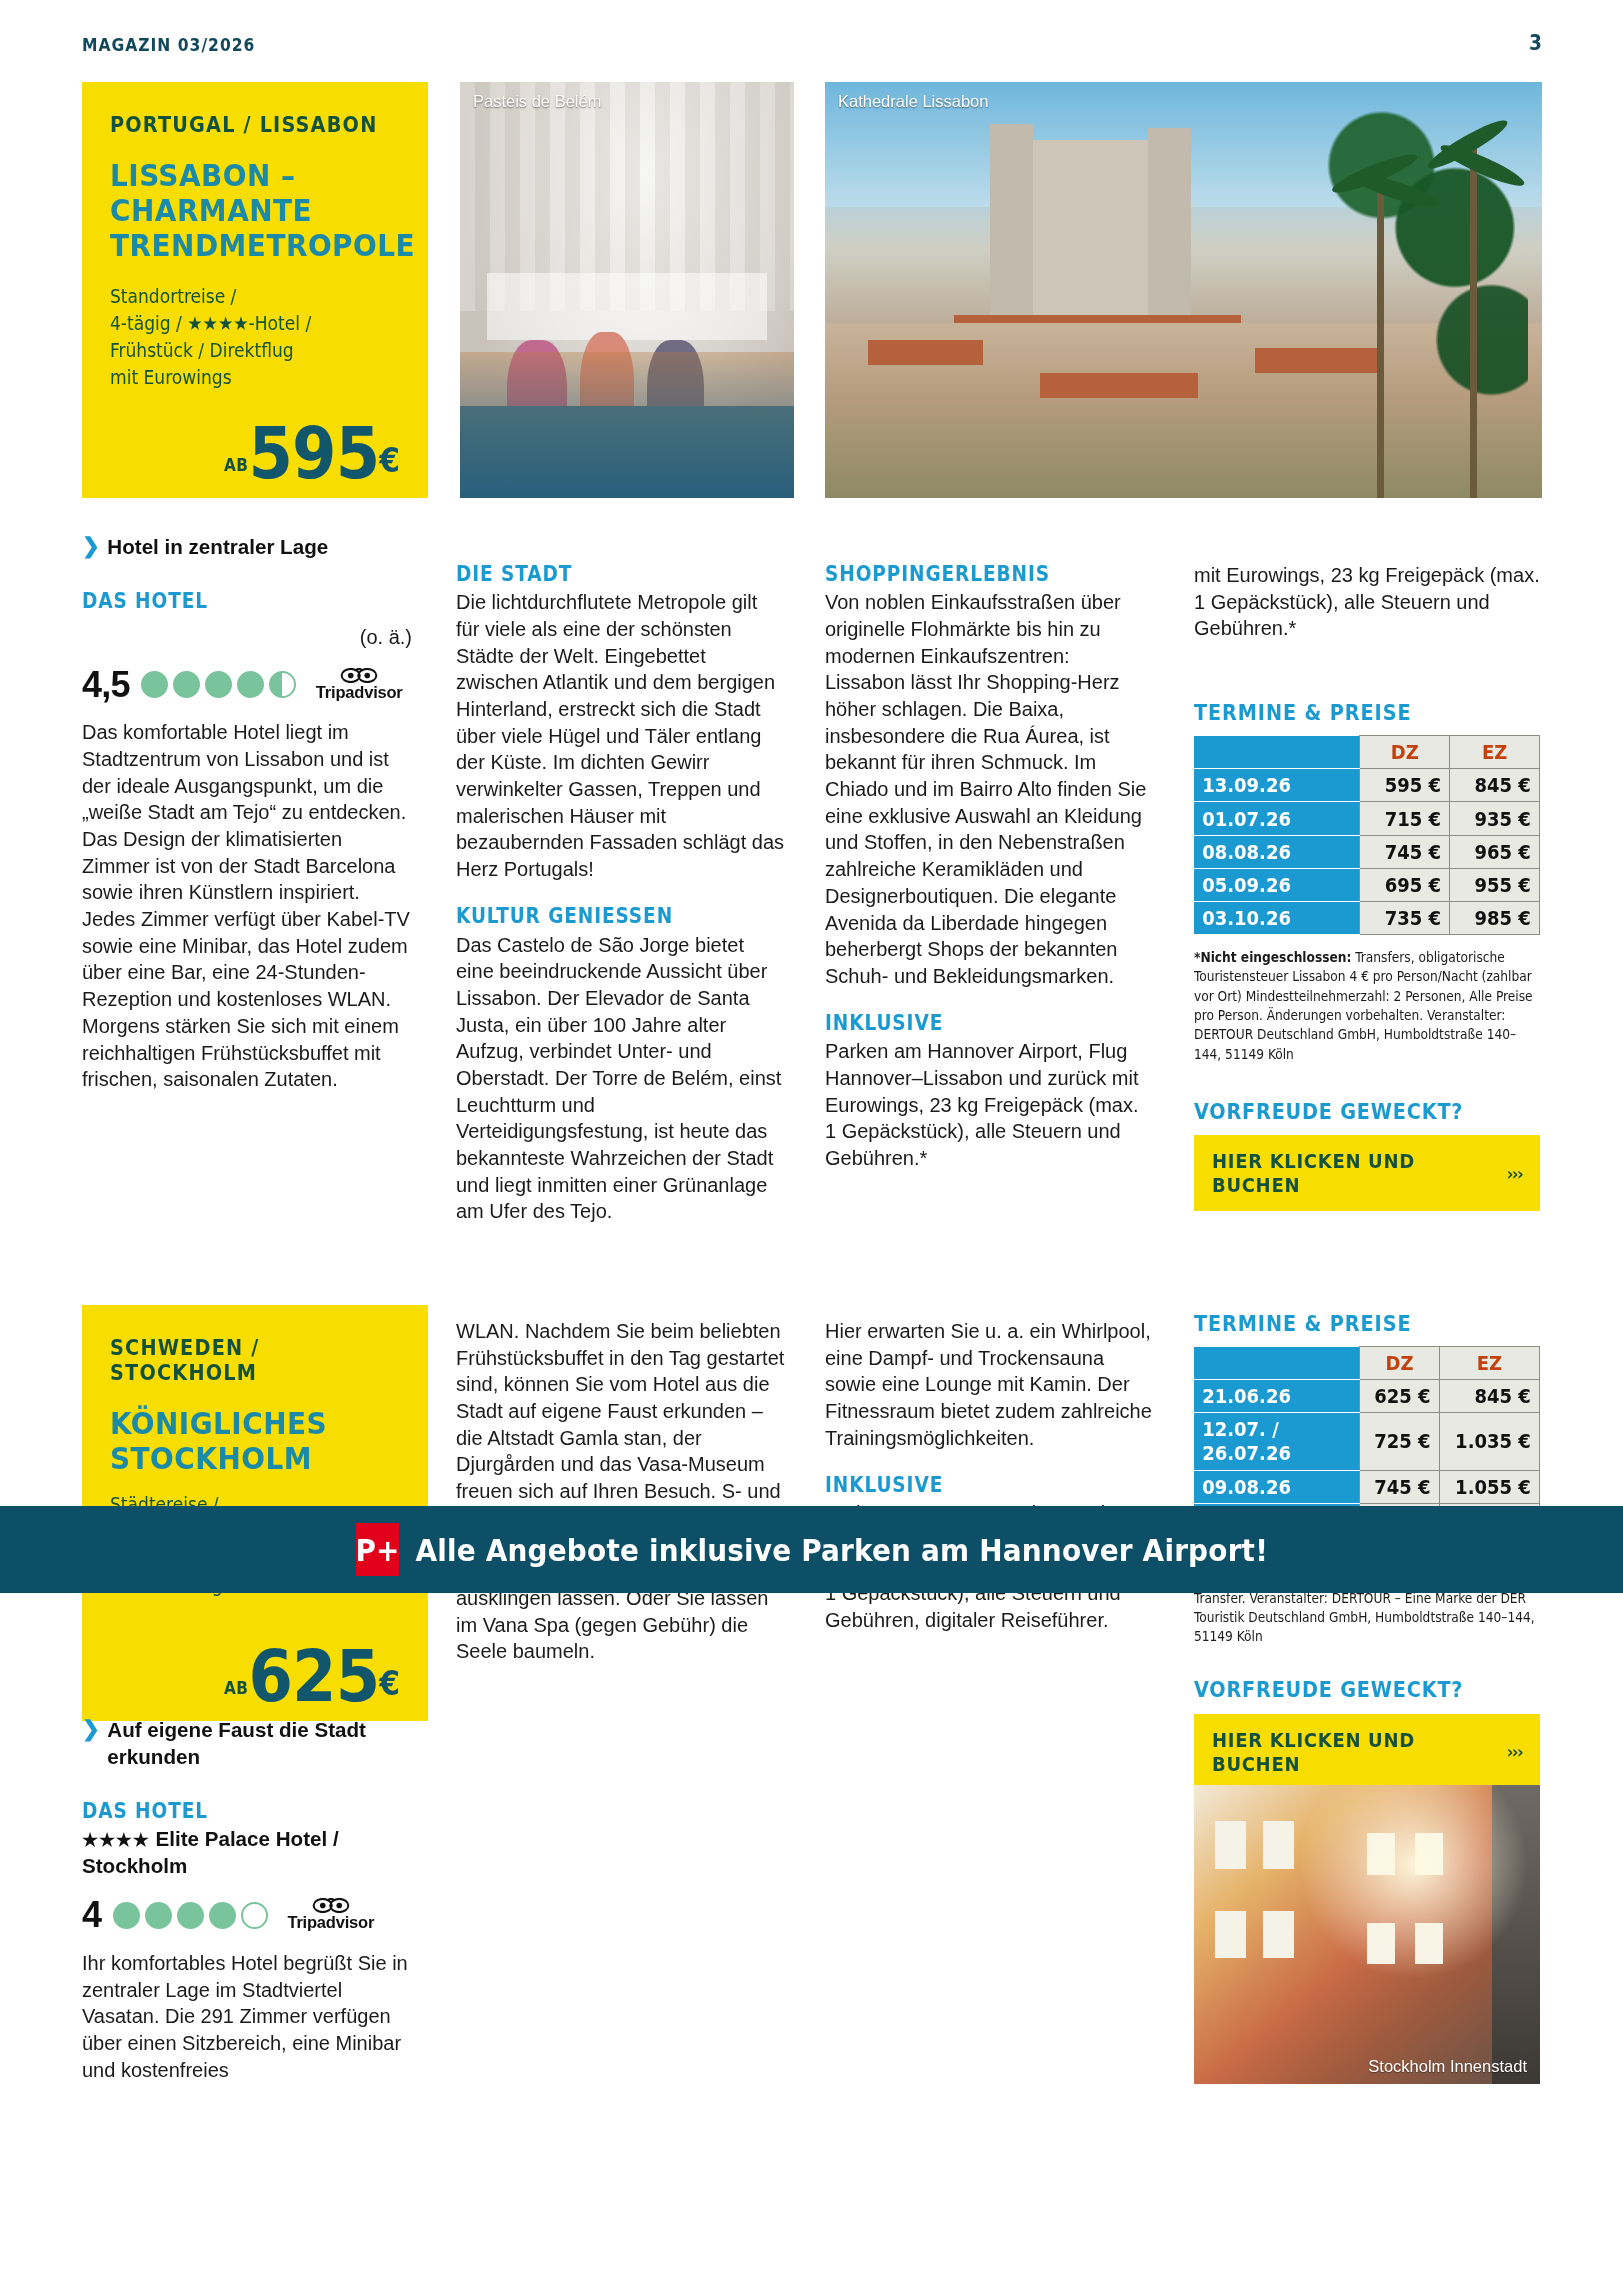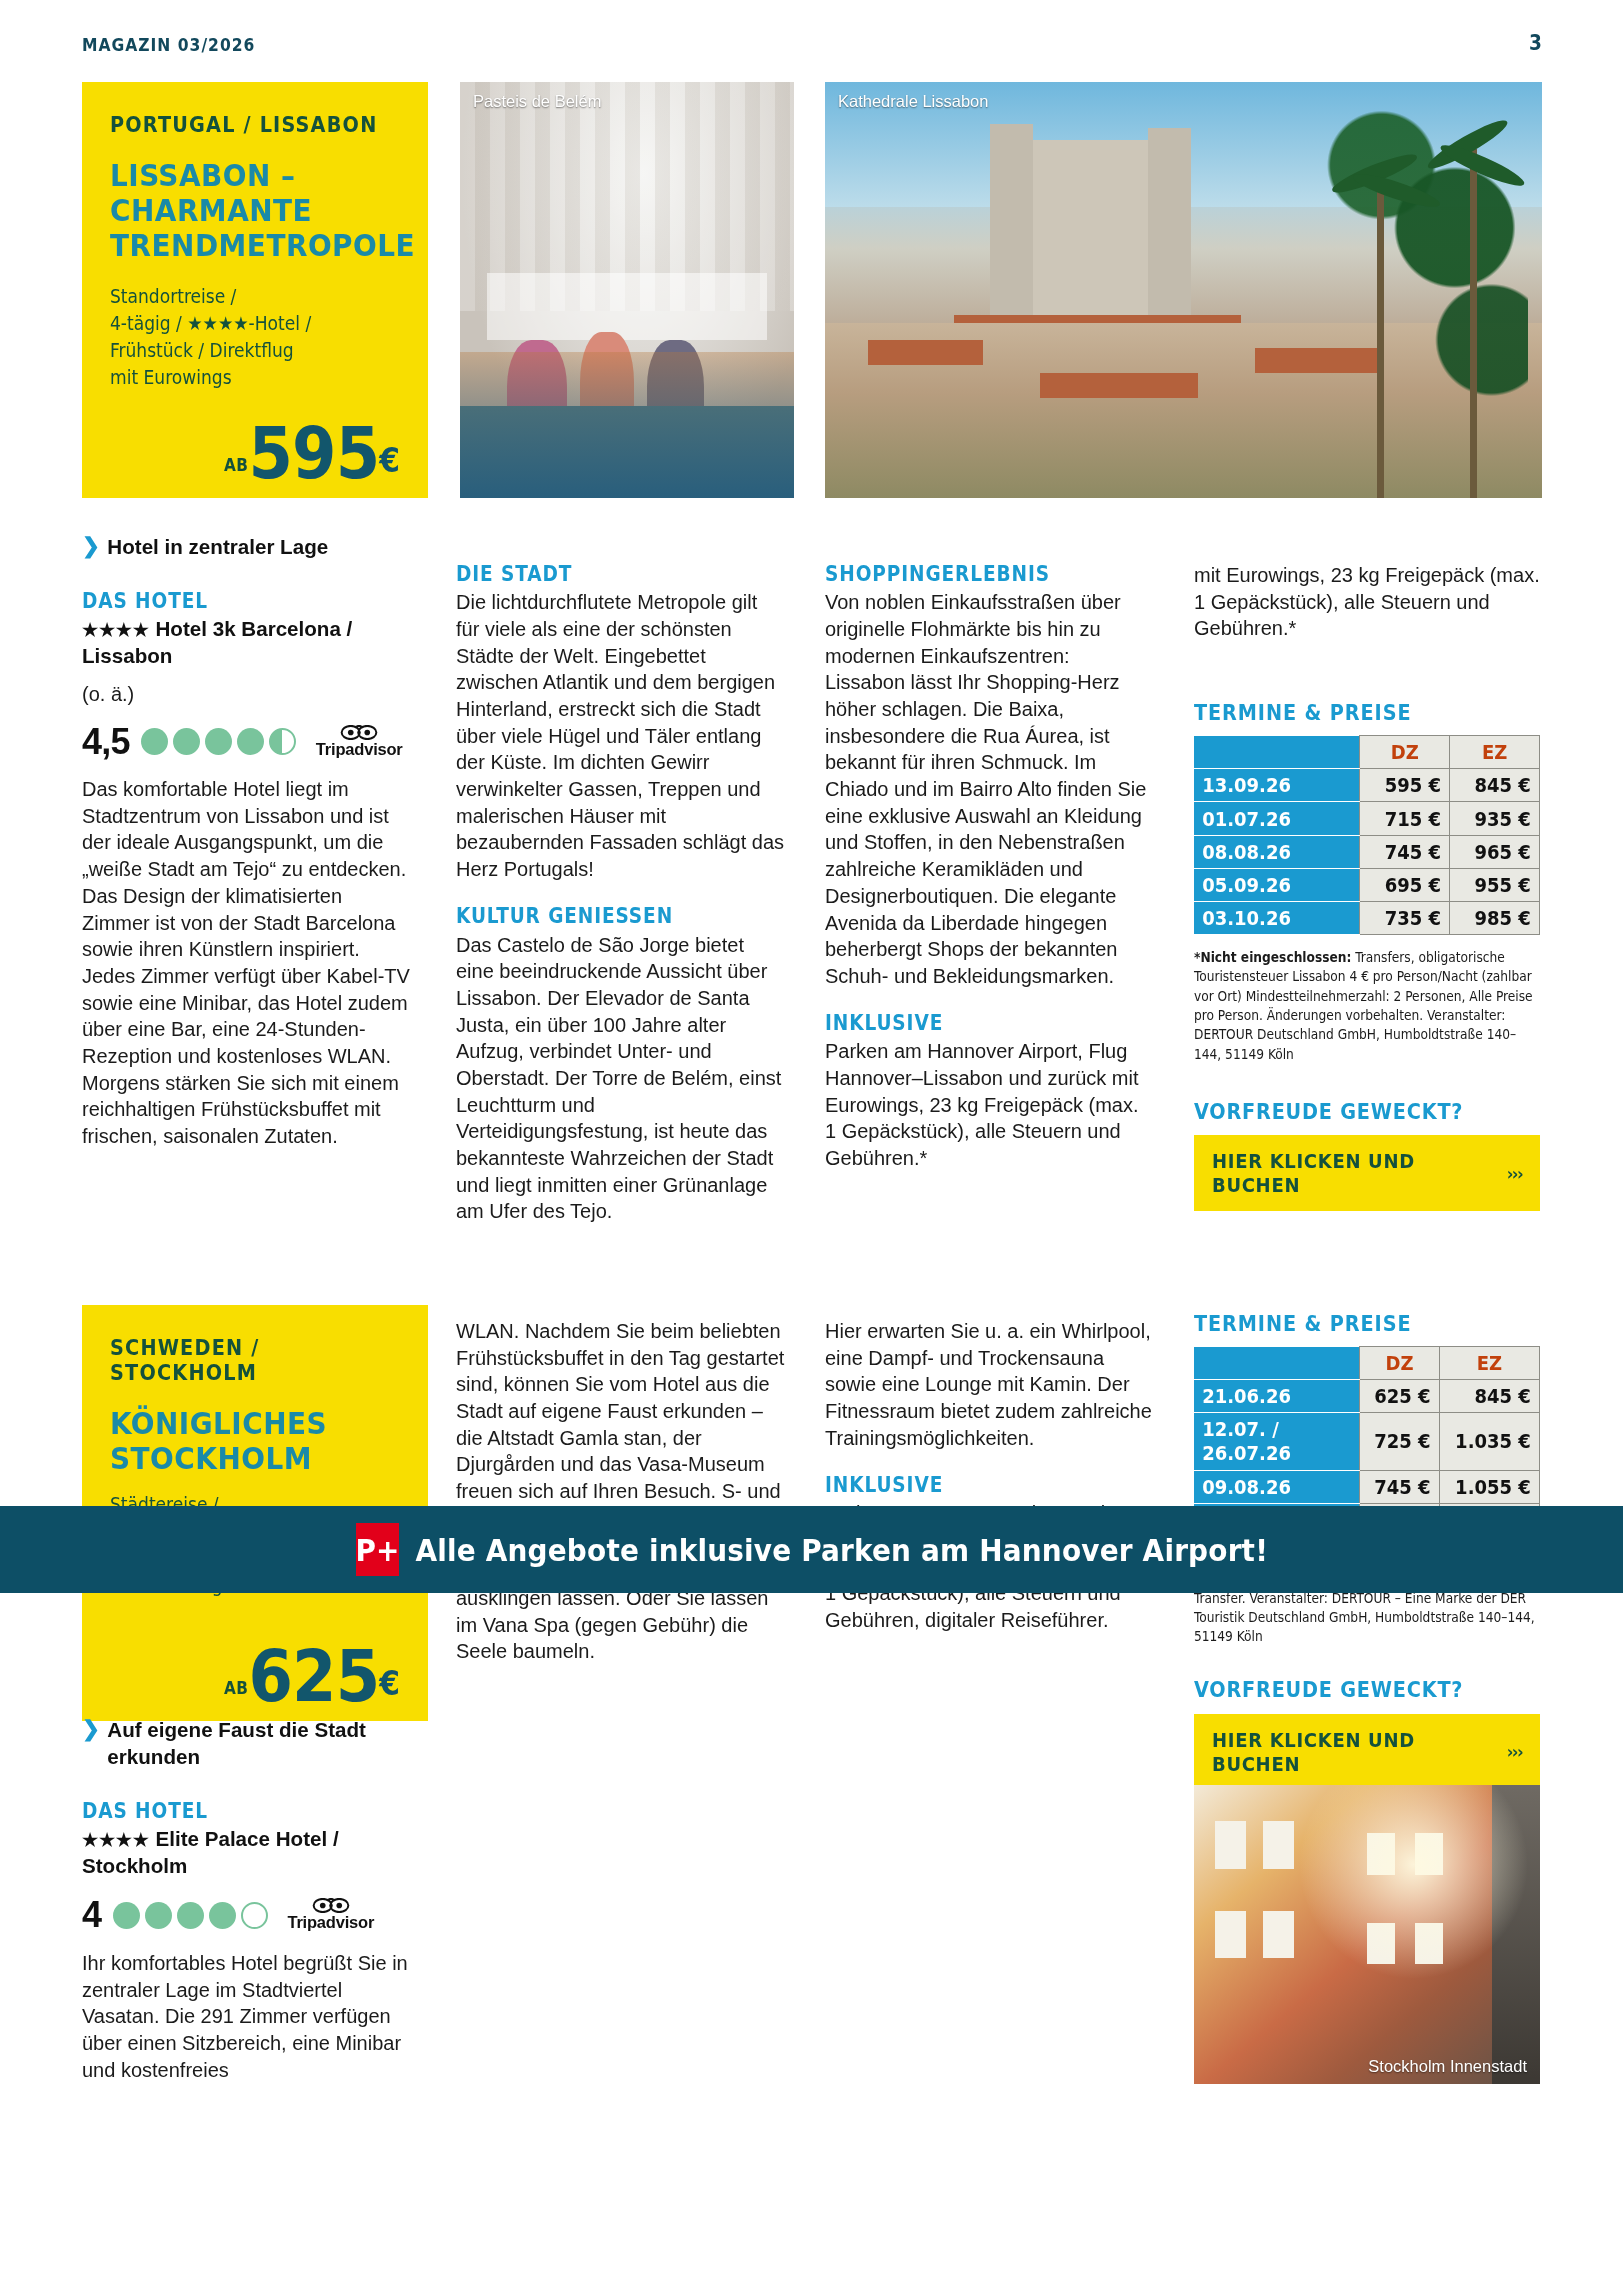--- a/index.html
+++ b/index.html
@@ -95,21 +95,21 @@
     font-family:"Liberation Sans",sans-serif;
     hyphens:none;
   }
   .body-t:last-child{margin-bottom:0;}
 
   .bullet{display:flex;align-items:flex-start;gap:7.4px;font-size:20.6px;font-weight:700;color:#111;line-height:1.3;}
   .bullet .chev{color:#1a9ad0;font-weight:800;font-size:21.4px;line-height:1.15;}
 
   .hotel-name{font-size:20.6px;font-weight:700;color:#111;line-height:1.3;}
   .hotel-stars{letter-spacing:0.8px;font-size:18px;}
-  .hotel-alt{font-size:20px;color:#1b1b1b;margin-top:13px;}
+  .hotel-alt{font-size:20px;color:#1b1b1b;margin-top:13px;text-align:right;}
 
   .rating-row{display:flex;align-items:center;gap:11.5px;margin:18px 0 16.5px 0;}
   .rating-val{font-size:36px;font-weight:700;color:#111;letter-spacing:-0.8px;line-height:1;}
   .dots{display:flex;gap:5px;align-items:center;}
   .dot{width:27px;height:27px;border-radius:50%;background:#79c49c;box-sizing:border-box;}
   .dot.half{background:linear-gradient(90deg,#79c49c 50%,#ffffff 50%);border:2.1px solid #79c49c;}
   .dot.empty{background:#ffffff;border:2.1px solid #79c49c;}
   .ta{display:flex;flex-direction:column;align-items:center;margin-left:8.2px;}
   .ta-name{font-size:16.5px;font-weight:700;color:#111;letter-spacing:-0.2px;
     font-family:"Liberation Sans",sans-serif;}
@@ -218,25 +218,20 @@
     <div style="position:absolute;left:0;bottom:0;right:0;height:22%;background:#2d7896;"></div>
     <div class="cap cap-tl cap-dark">Pasteis de Belém</div>
   </div>
 
   <div class="col" style="left:82px;top:534px;width:330px;">
     <div class="bullet">
       <span class="chev">❯</span>
       <span>Hotel in zentraler Lage</span>
     </div>
     <div class="sec-h" style="margin-top:28px;">DAS HOTEL</div>
-    <div class="hotel-name">
-      <span class="hotel-stars">★★★★</span>
-      <span style="white-space:pre-line;">Hotel 3k Barcelona /
-Lissabon</span>
-    </div>
     <div class="hotel-alt">(o. ä.)</div>
 
     <div class="rating-row">
       <div class="rating-val">4,5</div>
       <div class="dots">
         <span class="dot"></span>
         <span class="dot"></span>
         <span class="dot"></span>
         <span class="dot"></span>
         <span class="dot half"></span>

